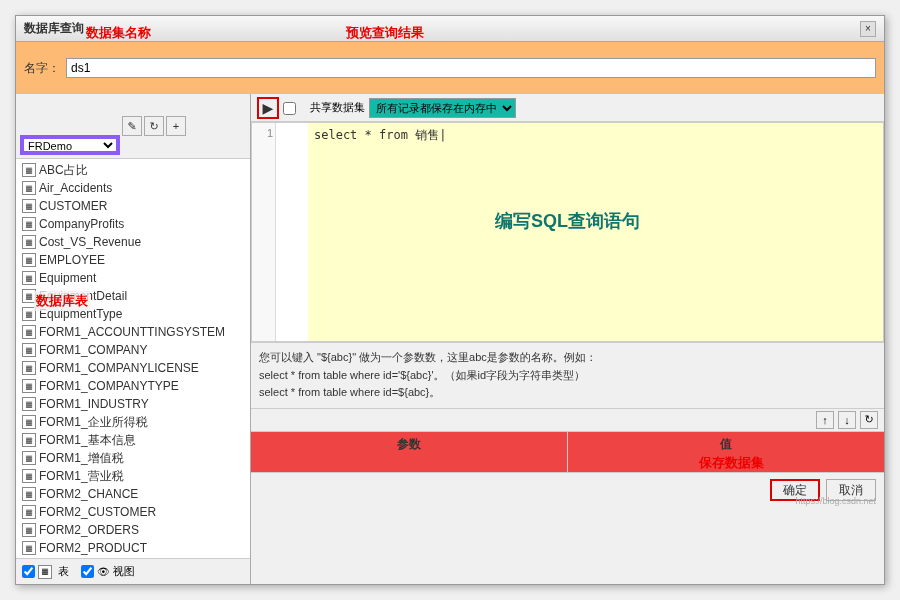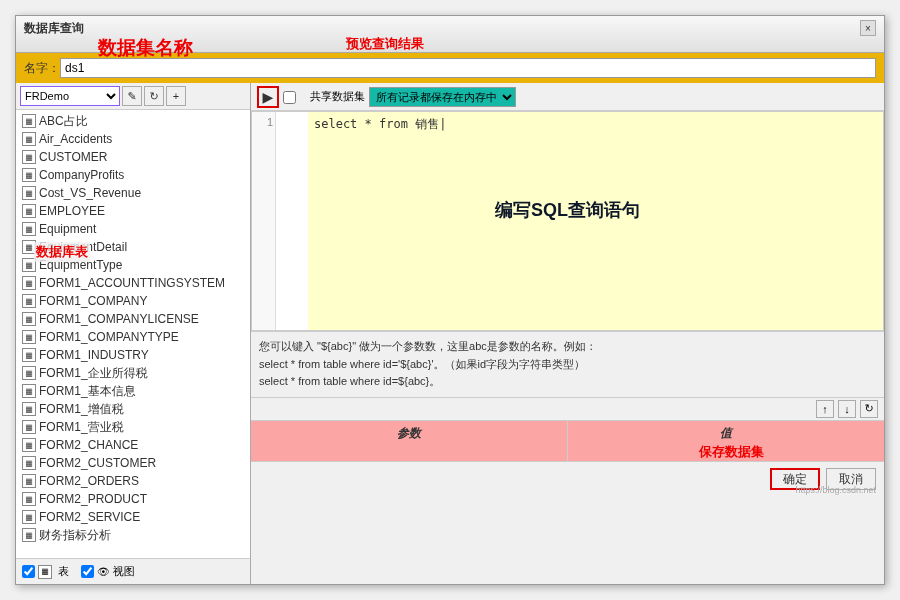--- a/index.html
+++ b/index.html
@@ -21,22 +21,23 @@
       border: 1px solid #999;
       box-shadow: 2px 2px 8px rgba(0,0,0,0.3);
       display: flex;
       flex-direction: column;
     }
     .title-bar {
       background: linear-gradient(to bottom, #f8f8f8, #e0e0e0);
       border-bottom: 1px solid #aaa;
       padding: 4px 8px;
       display: flex;
+      align-items: center;
       justify-content: space-between;
-      height: 37px;
+      height: 26px;
     }
     .title-bar-text {
       font-size: 12px;
       font-weight: bold;
       color: #333;
     }
     .close-btn {
       width: 16px;
       height: 16px;
       background: #e0e0e0;
@@ -44,22 +45,23 @@
       display: flex;
       align-items: center;
       justify-content: center;
       cursor: pointer;
       font-size: 10px;
       color: #333;
     }
     .name-row {
       display: flex;
       align-items: center;
-      padding: 5px 8px;
-      background: #eab308;
+      padding: 16px 8px;
+      background: #fdba74;
+      gap: 6px;
     }
     .name-label {
       font-size: 12px;
       color: #333;
       white-space: nowrap;
     }
     .name-input {
       flex: 1;
       height: 20px;
       border: 1px solid #999;
@@ -85,23 +87,24 @@
       display: flex;
       align-items: center;
       padding: 3px 4px;
       background: #f0f0f0;
       border-bottom: 1px solid #ccc;
       gap: 2px;
     }
     .db-select {
       width: 100px;
       height: 20px;
-      border: 1px solid #8b5cf6;
+      border: 4px solid #8b5cf6;
       font-size: 11px;
       background: white;
+      margin-top: 38px;
     }
     .tb-btn {
       width: 20px;
       height: 20px;
       border: 1px solid #aaa;
       background: #f0f0f0;
       display: flex;
       align-items: center;
       justify-content: center;
       cursor: pointer;
@@ -220,21 +223,21 @@
       color: #333;
       white-space: pre;
       overflow: auto;
       margin-left: 32px;
     }
     .sql-center-label {
       position: absolute;
       left: 50%;
       top: 45%;
       transform: translate(-50%, -50%);
-      color: #0f172a;
+      color: #0f766e;
       font-size: 18px;
       font-weight: bold;
       pointer-events: none;
     }
     .hint-area {
       background: #f0f0f0;
       border-top: 1px solid #ccc;
       padding: 6px 8px;
       font-size: 11px;
       color: #333;
@@ -251,23 +254,22 @@
       display: flex;
       align-items: center;
       justify-content: flex-end;
       padding: 2px 6px;
       background: #f0f0f0;
       border-bottom: 1px solid #ccc;
       gap: 4px;
     }
     .params-table {
       display: flex;
-      background: #fca5a5;
+      background: #ef4444;
       min-height: 40px;
-      font-style: italic;
     }
     .params-col {
       flex: 1;
       border-right: 1px solid #ccc;
       text-align: center;
       padding: 4px;
       font-size: 12px;
     }
     .params-col:last-child { border-right: none; }
     .params-col-header {
@@ -339,21 +341,21 @@
     <span class="title-bar-text">数据库查询</span>
     <div class="close-btn">×</div>
   </div>
 
   <div class="relative-wrap" style="background:#f0f0f0;">
     <div class="name-row">
       <span class="name-label">名字：</span>
       <input class="name-input" value="ds1" style="">
     </div>
 
-    <div style="position:absolute; top:-18px; left:82px; color:#e00; font-size:19px; font-weight:bold; pointer-events:none;">数据集名称</div>
+    <div style="position:absolute; top:-18px; left:70px; color:#e00; font-size:13px; font-weight:bold; pointer-events:none;">数据集名称</div>
     <div style="position:absolute; top:-18px; left:330px; color:#e00; font-size:13px; font-weight:bold; pointer-events:none;">预览查询结果</div>
   </div>
 
   <div class="main-area">
 
     <div class="left-panel">
       <div class="db-toolbar">
         <select class="db-select">
           <option>FRDemo</option>
         </select>

